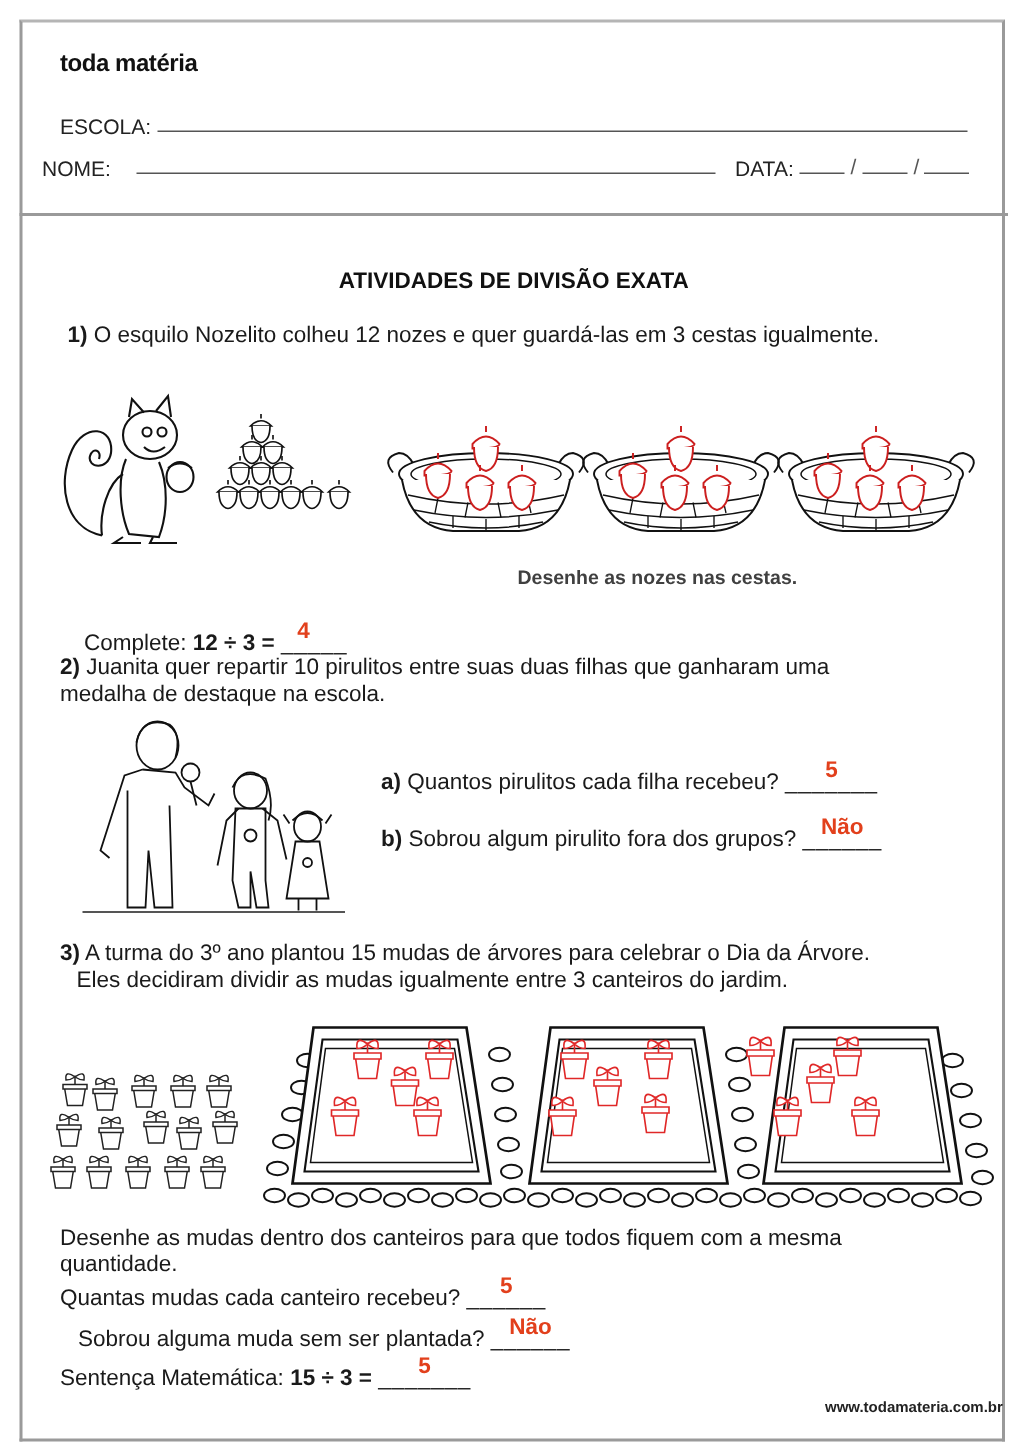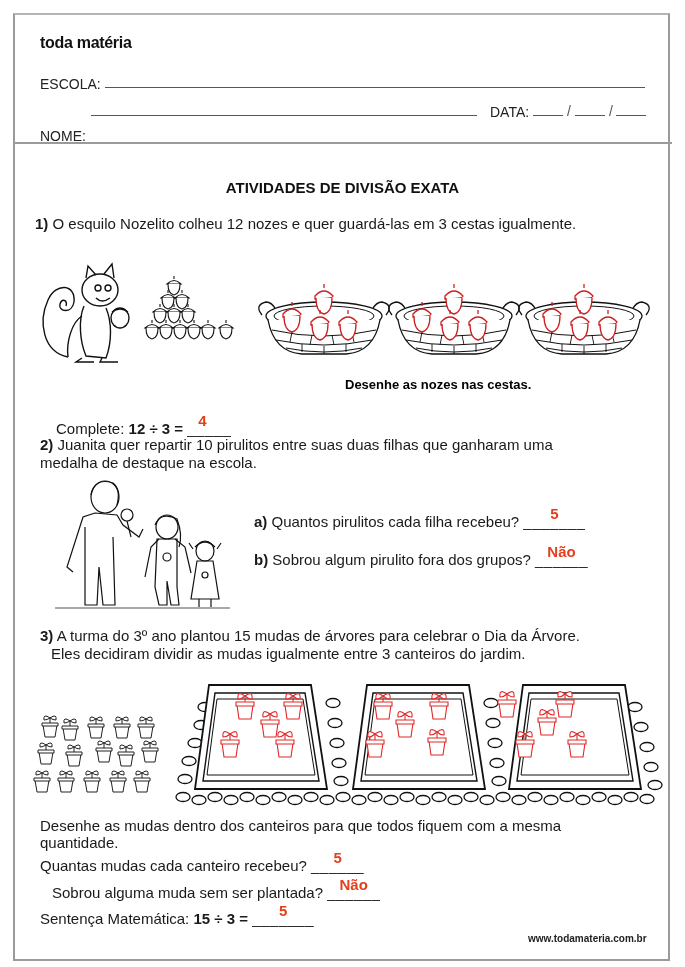--- a/index.html
+++ b/index.html
@@ -12,45 +12,45 @@
   .logo { left:40px; top:34px; font-size:16px; font-weight:bold; letter-spacing:-0.3px; color:#111; }
   .lbl { font-size:14px; color:#222; }
   .line { position:absolute; height:1px; background:#555; }
   .title { left:0; width:685px; text-align:center; top:179px; font-size:15px; font-weight:bold; color:#111; }
   .q { font-size:15px; color:#1a1a1a; }
   .q b { font-weight:bold; }
   .ans { color:#e2401c; font-weight:bold; }
   .blank { display:inline-block; position:relative; border-bottom:0; text-align:center; }
   .blank .dash { letter-spacing:0.5px; }
   .blank .ans { position:absolute; left:0; right:0; top:-8px; text-align:center; font-size:15px; }
-  .caption { font-size:13px; font-weight:bold; color:#000000; }
-  .footer { font-size:10px; font-weight:bold; color:#222; }
+  .caption { font-size:13px; font-weight:bold; color:#404040; }
+  .footer { font-size:10px; font-weight:bold; color:#222;margin-left:22px; }
   svg { position:absolute; overflow:visible; }
 </style>
 </head>
 <body>
 
 <div class="page"></div>
 <div class="divider"></div>
 
 <div class="abs logo">toda matéria</div>
 <div class="abs lbl" style="left:40px;top:76px;">ESCOLA:</div>
 <div class="line" style="left:105px;top:87px;width:540px;"></div>
-<div class="abs lbl" style="left:40px;top:104px;margin-top:24px;">NOME:</div>
+<div class="abs lbl" style="left:28px;top:104px;">NOME:</div>
 <div class="line" style="left:91px;top:115px;width:386px;"></div>
 <div class="abs lbl" style="left:490px;top:104px;">DATA:</div>
 <div class="line" style="left:533px;top:115px;width:30px;"></div>
 <div class="abs lbl" style="left:567px;top:103px;color:#555;">/</div>
 <div class="line" style="left:575px;top:115px;width:30px;"></div>
 <div class="abs lbl" style="left:609px;top:103px;color:#555;">/</div>
 <div class="line" style="left:616px;top:115px;width:30px;"></div>
 
 <div class="abs title">ATIVIDADES DE DIVISÃO EXATA</div>
 
-<div class="abs q" style="left:35px;top:215px;">
+<div class="abs q" style="left:45px;top:215px;">
   <b>1)</b><span> O esquilo Nozelito colheu 12 nozes e quer guardá-las em 3 cestas igualmente.</span>
 </div>
 
 <svg style="left:38px;top:262px;" width="95" height="105" viewBox="0 0 95 105">
   <g fill="none" stroke="#111" stroke-width="1.4">
     <path d="M30 95 C5 90 0 60 10 38 C18 20 38 22 36 40 C34 52 20 50 22 42 C24 36 30 38 28 44"></path>
     <path d="M30 95 C28 80 34 60 44 54"></path>
     <ellipse cx="62" cy="28" rx="18" ry="16"></ellipse>
     <path d="M48 16 L50 4 L58 13"></path>
     <path d="M66 12 L74 2 L76 16"></path>

